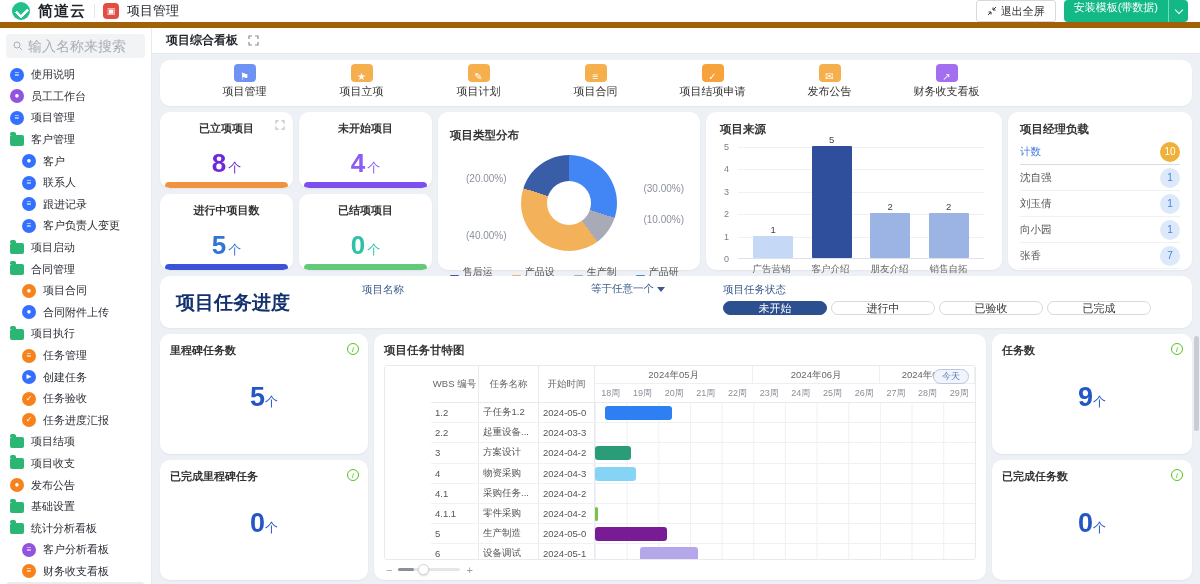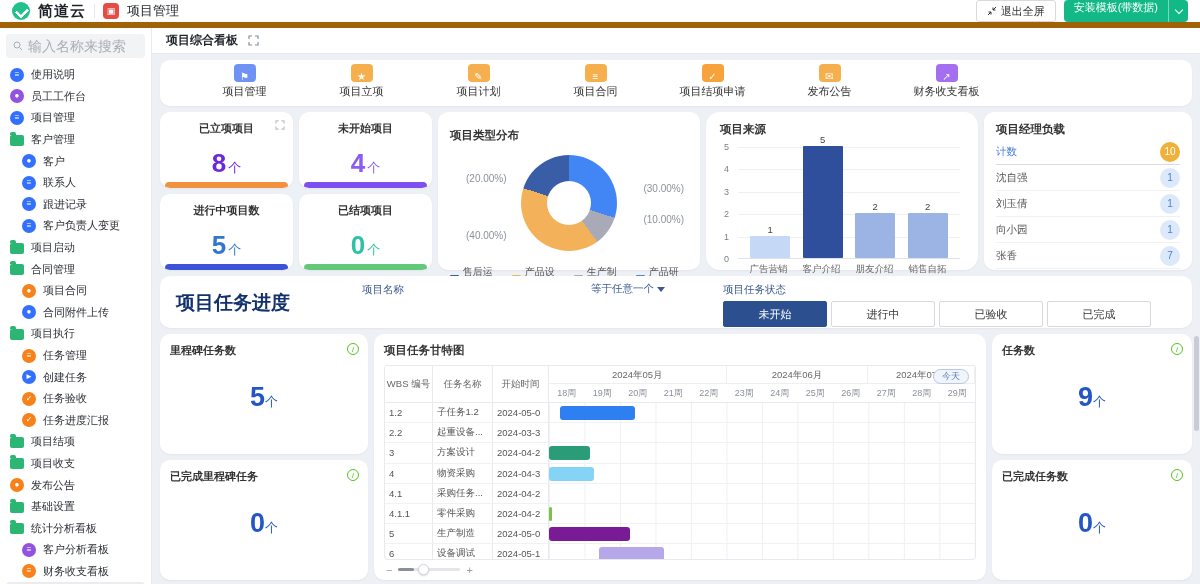--- a/index.html
+++ b/index.html
@@ -72,21 +72,21 @@
   .donut-wrap { position:relative; height:104px; margin-top:8px; }
   .donut { position:absolute; left:50%; top:50%; transform:translate(-50%,-50%); width:96px; height:96px;
     border-radius:50%; }
   .donut::after { content:""; position:absolute; left:50%; top:50%; transform:translate(-50%,-50%);
     width:44px; height:44px; border-radius:50%; background:#fff; }
   .pct { position:absolute; font-size:10px; color:#8b919c; white-space:nowrap; }
   .legend { display:flex; justify-content:center; gap:10px; margin-top:10px; }
   .leg-item { display:flex; align-items:center; gap:4px; font-size:10px; color:#555; }
   .leg-sw { width:9px; height:9px; border-radius:1px; }
   
-  .bar-card { width:272px; padding:10px 14px 6px;border-radius:14px; }
+  .bar-card { width:296px; padding:10px 14px 6px; }
   .plot { position:relative; height:112px; margin:10px 4px 0 18px; border-bottom:1px solid #dfe2e8; }
   .gridline { position:absolute; left:0; right:0; height:1px; background:#eef0f4; }
   .ytick { position:absolute; left:-14px; font-size:9px; color:#7a8089; transform:translateY(-50%); }
   .bars { position:absolute; inset:0; display:flex; align-items:flex-end; justify-content:space-around; padding:0 6px;}
   .bcol { width:40px; display:flex; flex-direction:column; align-items:center; position:relative;}
   .bval { font-size:9.5px; color:#444; margin-bottom:1px; }
   .xlabels { display:flex; justify-content:space-around; padding:4px 10px 0 22px; }
   .xlabels span { font-size:9.5px; color:#666; width:48px; text-align:center;}
   
   .mgr-card { flex:1; padding:10px 12px 6px; }
@@ -105,37 +105,37 @@
   .f-label { font-size:10.5px; color:#3a5a8c; }
   .f-op { position:absolute; right:0; top:0; font-size:10.5px; color:#3a5a8c; cursor:pointer; display:flex; align-items:center; gap:3px;}
   .caret { width:0; height:0; border-left:4px solid transparent; border-right:4px solid transparent;
     border-top:5px solid #3a5a8c; }
   .select { margin-top:4px; height:24px; border:1px solid #d9d9d9; border-radius:3px; background:#fff;
     display:flex; align-items:center; justify-content:space-between; padding:0 8px; cursor:pointer; }
   .select .val { font-size:11px; color:#333; }
   .chev-sm { width:6px; height:6px; border-right:1.5px solid #98a0ab; border-bottom:1.5px solid #98a0ab;
     transform:rotate(45deg); margin-top:-3px;}
   .status-btns { display:flex; gap:4px; margin-top:4px; }
-  .sbtn { width:104px; height:26px; border:1px solid #d9d9d9; border-radius:2px; background:#fff; font-size:11px;
+  .sbtn { width:104px; height:14px; border:1px solid #d9d9d9; border-radius:7px; background:#fff; font-size:11px;
     color:#333; display:flex; align-items:center; justify-content:center; cursor:pointer; }
   .sbtn.sel { background:#2c4f8f; border-color:#2c4f8f; color:#fff; }
   
   .brow { display:flex; gap:6px; height:246px; }
   .bcol-side { width:208px; display:flex; flex-direction:column; gap:6px; }
   .bcol-side.r { width:200px; }
   .metric { flex:1; position:relative; padding:9px 10px; }
   .metric-title { font-size:11px; font-weight:bold; color:#333; }
   .metric-val { position:absolute; left:0; right:0; top:50%; transform:translateY(-38%); text-align:center;
     font-size:27px; font-weight:bold; color:#2457c5; }
   .metric-val .unit { font-size:13px; font-weight:normal; }
   .info-ic { position:absolute; top:9px; right:9px; width:12px; height:12px; border:1px solid #52c41a;
     border-radius:50%; color:#52c41a; font-size:8px; line-height:11px; text-align:center; font-style:italic; cursor:pointer;}
   
   .gantt-card { flex:1; padding:9px 10px 4px; display:flex; flex-direction:column; overflow:hidden;}
-  .gtable { flex:1; margin-top:7px; border:1px solid #e8eaef; border-radius:3px; display:flex; flex-direction:column; position:relative; overflow:hidden;}
+  .gtable { flex:1; margin-top:7px; border:1px solid #e8eaef; border-radius:3px; display:flex; flex-direction:column; position:relative; overflow:hidden;padding-left:46px;}
   .ghead { display:flex; border-bottom:1px solid #e8eaef; }
   .gcols { display:flex; }
   .gc { border-right:1px solid #e8eaef; font-size:9.5px; color:#666; display:flex; align-items:center;
     justify-content:center; }
   .gc.c1{width:48px;} .gc.c2{width:60px;} .gc.c3{width:56px;}
   .ghead .gc { height:36px; }
   .gtl-head { flex:1; display:flex; flex-direction:column; }
   .months { display:flex; height:18px; border-bottom:1px solid #edeff3; }
   .month { font-size:9.5px; color:#666; text-align:center; line-height:18px; border-right:1px solid #edeff3; }
   .weeks { display:flex; height:18px; }

